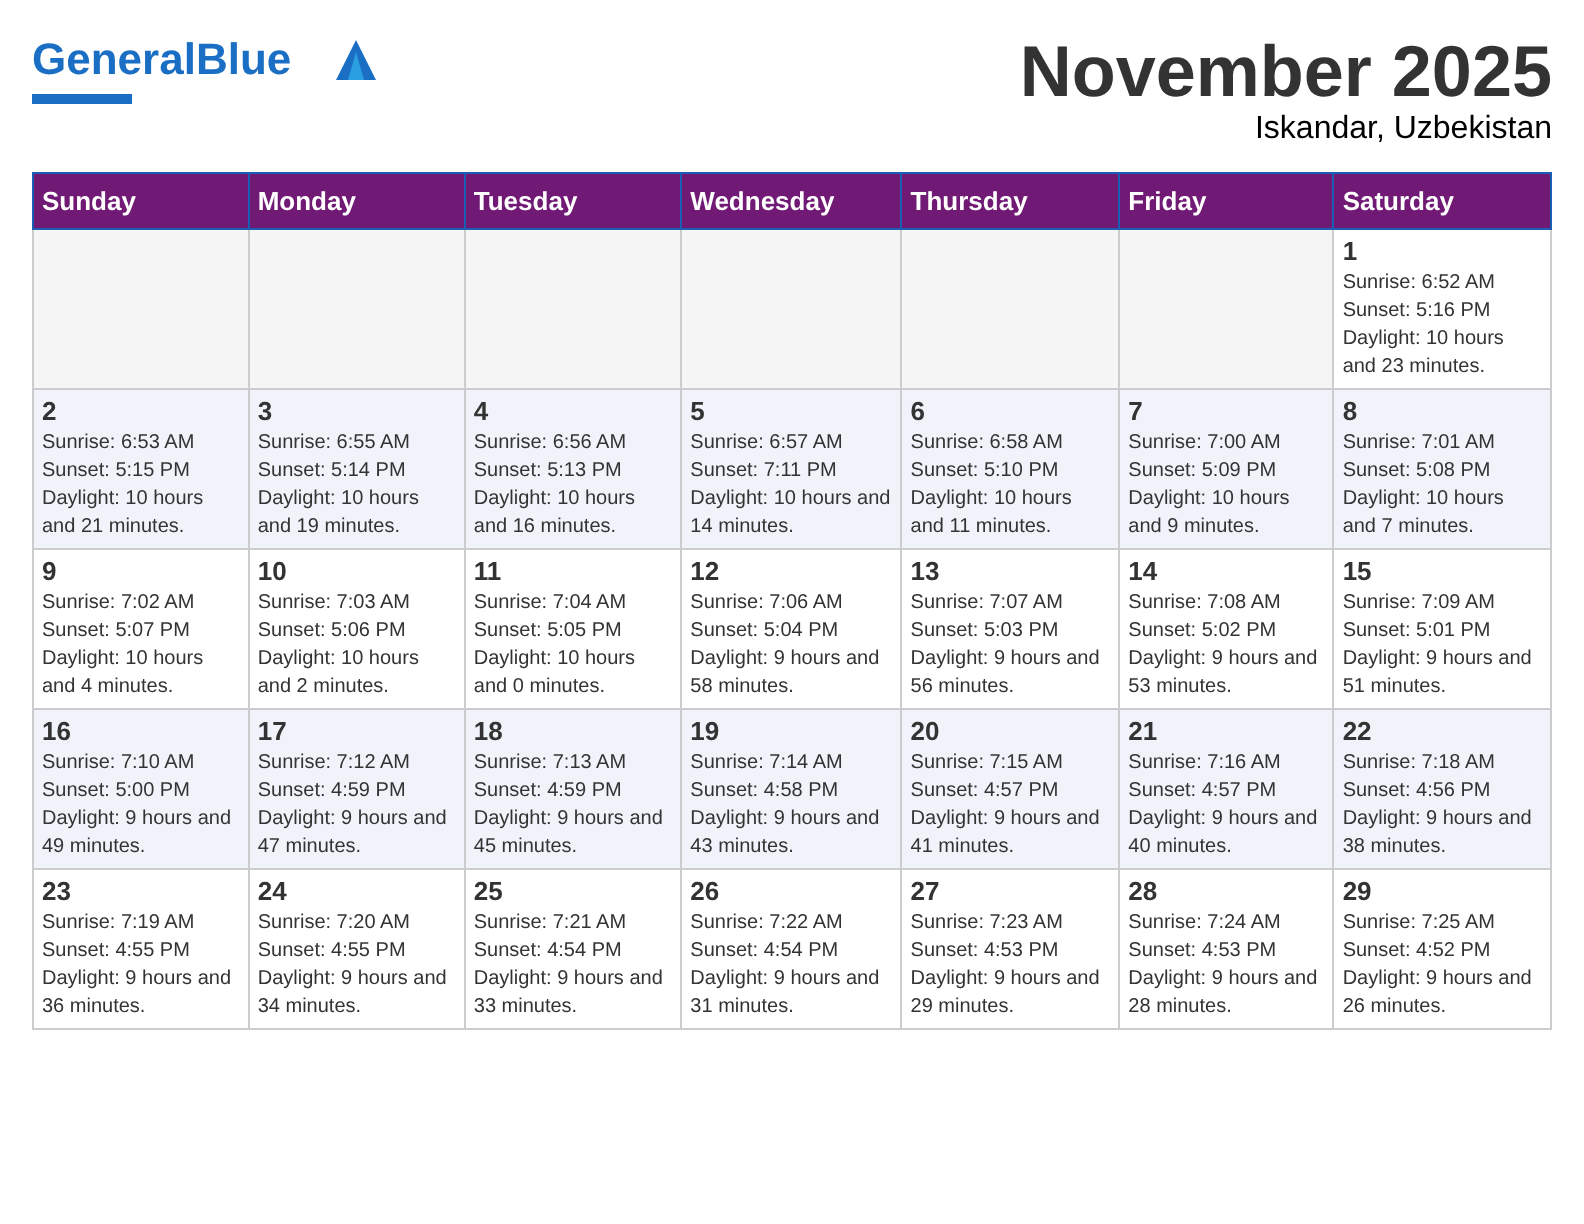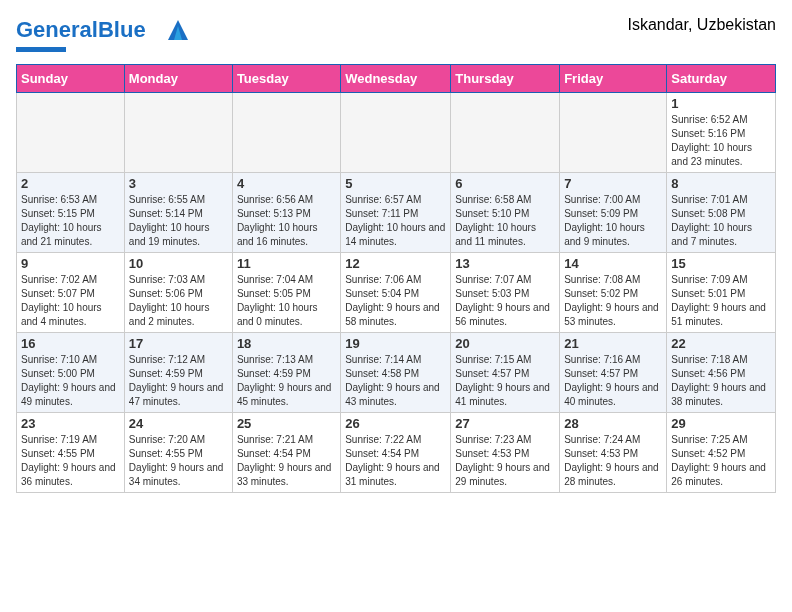--- a/index.html
+++ b/index.html
@@ -44,21 +44,21 @@
     .location {
       font-size: 16px;
       color: #000000;
     }
     .calendar {
       width: 100%;
       border-collapse: collapse;
       border: 1px solid #ccc;
     }
     .calendar th {
-      background: #ec4899;
+      background: #701a75;
       color: #fff;
       font-size: 13px;
       font-weight: bold;
       padding: 6px 4px;
       text-align: left;
       border: 1px solid #1a5fb4;
     }
     .calendar td {
       vertical-align: top;
       border: 1px solid #ccc;
@@ -95,20 +95,21 @@
       </span>
 
       <svg width="28" height="28" viewBox="0 0 28 28">
         <polygon points="4,24 14,4 24,24" fill="#1a6fc4"></polygon>
         <polygon points="10,24 14,10 18,24" fill="#2aa0e0"></polygon>
       </svg>
     </div>
     <div class="logo-blue-bar"></div>
   </div>
   <div class="title-area">
+    <div class="month-title">November 2025</div>
     <div class="location">Iskandar, Uzbekistan</div>
   </div>
 </div>
 
 <table class="calendar">
   <thead>
     <tr>
     <th>Sunday</th>
         <th>Monday</th>
         <th>Tuesday</th>

